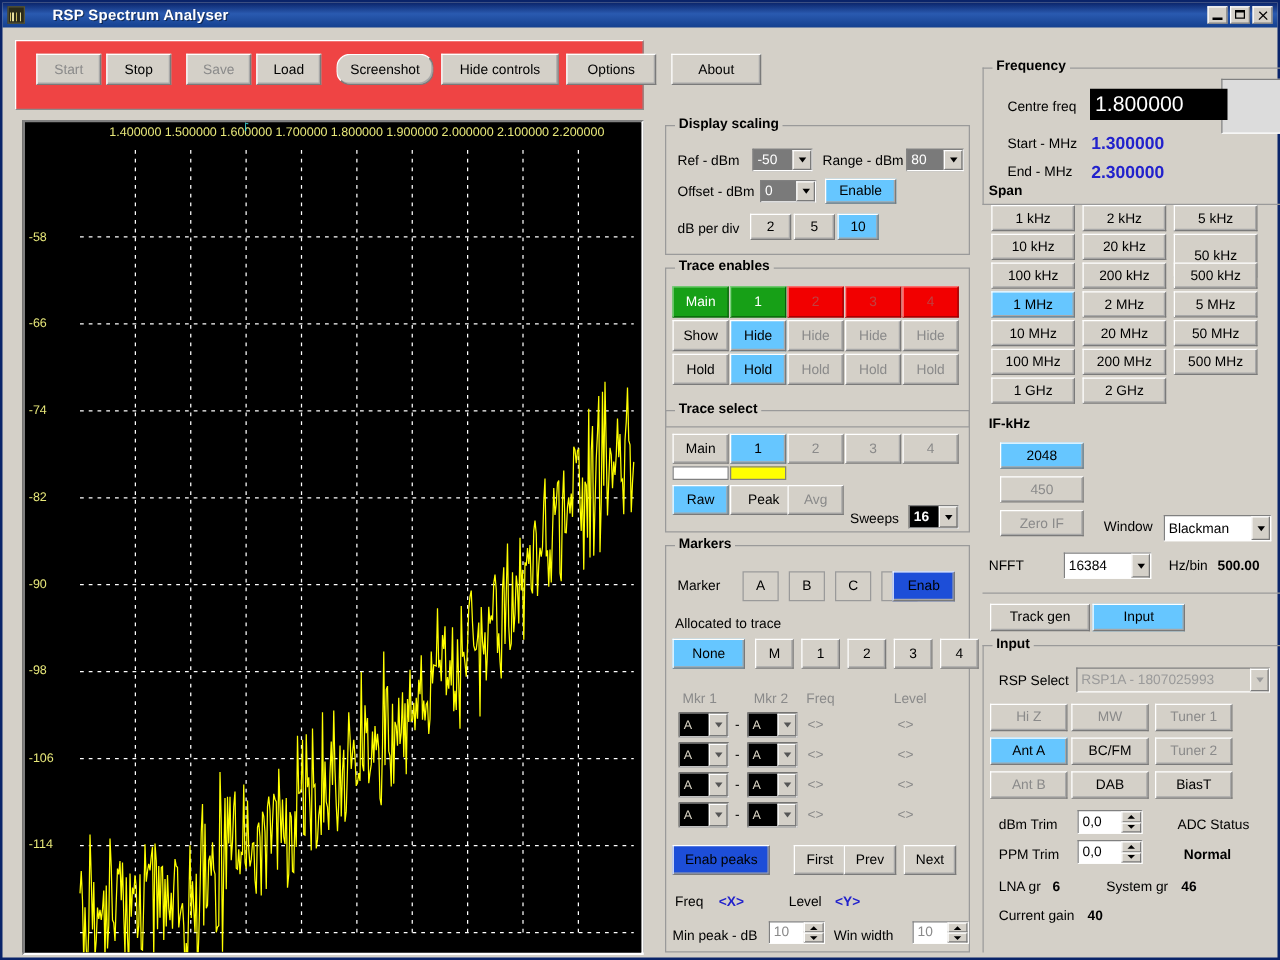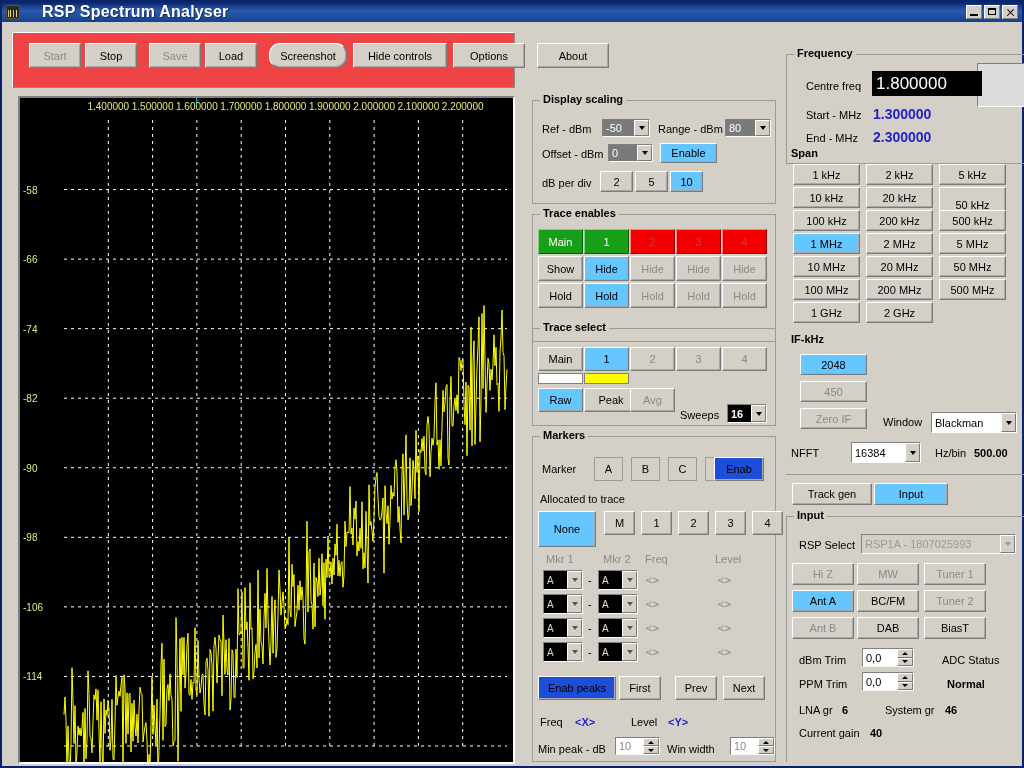--- a/index.html
+++ b/index.html
@@ -31,21 +31,21 @@
     border:1px solid #55553a;
     position:relative;flex:0 0 14px;
     box-sizing:border-box;
   }
   .title-icon:before{
     content:"";position:absolute;left:1px;bottom:1px;width:10px;height:7px;
     background:
       linear-gradient(to right,#d8c870 0 1px,transparent 1px 2px,#e8e0a0 2px 3px,transparent 3px 5px,#c8b860 5px 6px,transparent 6px 8px,#e0d890 8px 9px,transparent 9px 10px);
   }
   .title-text{
-    font-weight:bold;font-size:16px;letter-spacing:0.2px;
+    font-weight:bold;font-size:12px;letter-spacing:0.2px;
     text-shadow:1px 1px 0 rgba(0,0,0,.45);
     flex:1 1 auto;
     padding-left:18px;
   }
   .win-btns{display:flex;gap:2px;padding-right:2px;}
   .wbtn{
     width:16px;height:14px;background:#d4d0c8;
     border:1px solid;
     border-color:#fff #808080 #808080 #fff;
     position:relative;box-sizing:border-box;
@@ -356,21 +356,21 @@
       <div class="lbl" style="left:9px;top:26px;">Marker</div>
       <div id="marker-abcd">
           <div class="btn flat" style="left:61px;top:20px;width:29px;height:24px;">A</div>
           <div class="btn flat" style="left:98px;top:20px;width:29px;height:24px;">B</div>
           <div class="btn flat" style="left:135px;top:20px;width:29px;height:24px;">C</div>
           <div class="btn flat" style="left:172px;top:20px;width:29px;height:24px;">D</div>
         </div>
       <div class="btn pressed" style="left:181px;top:20px;width:50px;height:24px;">Enab</div>
       <div class="lbl" style="left:7px;top:56px;">Allocated to trace</div>
       <div id="alloc-btns">
-          <div class="btn sel" style="left:5px;top:74px;width:58px;height:36px;">None</div>
+          <div class="btn sel" style="left:5px;top:74px;width:58px;height:24px;">None</div>
           <div class="btn" style="left:71px;top:74px;width:31px;height:24px;">M</div>
           <div class="btn" style="left:108px;top:74px;width:31px;height:24px;">1</div>
           <div class="btn" style="left:145px;top:74px;width:31px;height:24px;">2</div>
           <div class="btn" style="left:182px;top:74px;width:31px;height:24px;">3</div>
           <div class="btn" style="left:219px;top:74px;width:31px;height:24px;">4</div>
         </div>
       <div class="lbl dim" style="left:13px;top:116px;">Mkr 1</div>
       <div class="lbl dim" style="left:70px;top:116px;">Mkr 2</div>
       <div class="lbl dim" style="left:112px;top:116px;">Freq</div>
       <div class="lbl dim" style="left:182px;top:116px;">Level</div>
@@ -414,21 +414,21 @@
           </div>
           <div class="lbl" style="left:55px;top:209px;">-</div>
           <div class="combo mk" style="left:65px;top:205px;width:40px;height:20px;">
             <div class="val">A</div>
             <div class="arw"></div>
           </div>
           <div class="lbl dim" style="left:113px;top:209px;">&lt;&gt;</div>
           <div class="lbl dim" style="left:185px;top:209px;">&lt;&gt;</div>
         </div>
       <div class="btn pressed" style="left:5px;top:239px;width:78px;height:24px;">Enab peaks</div>
-      <div class="btn" style="left:86px;top:239px;width:42px;height:24px;">First</div>
+      <div class="btn" style="left:102px;top:239px;width:42px;height:24px;">First</div>
       <div class="btn" style="left:142px;top:239px;width:42px;height:24px;">Prev</div>
       <div class="btn" style="left:190px;top:239px;width:42px;height:24px;">Next</div>
       <div class="lbl" style="left:7px;top:279px;">Freq</div>
       <div class="lbl blue" style="left:42px;top:279px;">&lt;X&gt;</div>
       <div class="lbl" style="left:98px;top:279px;">Level</div>
       <div class="lbl blue" style="left:135px;top:279px;">&lt;Y&gt;</div>
       <div class="lbl" style="left:5px;top:306px;">Min peak - dB</div>
       <div class="spin" style="left:82px;top:300px;width:45px;height:18px;">
         <div class="val">10</div>
         <div class="arws">

